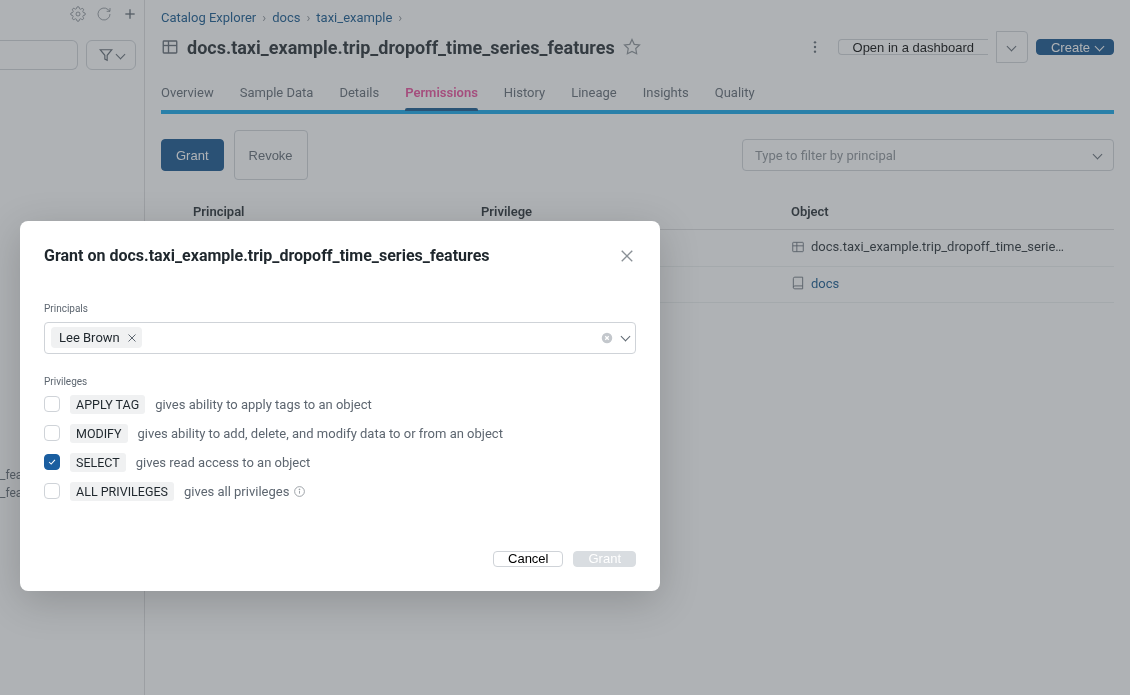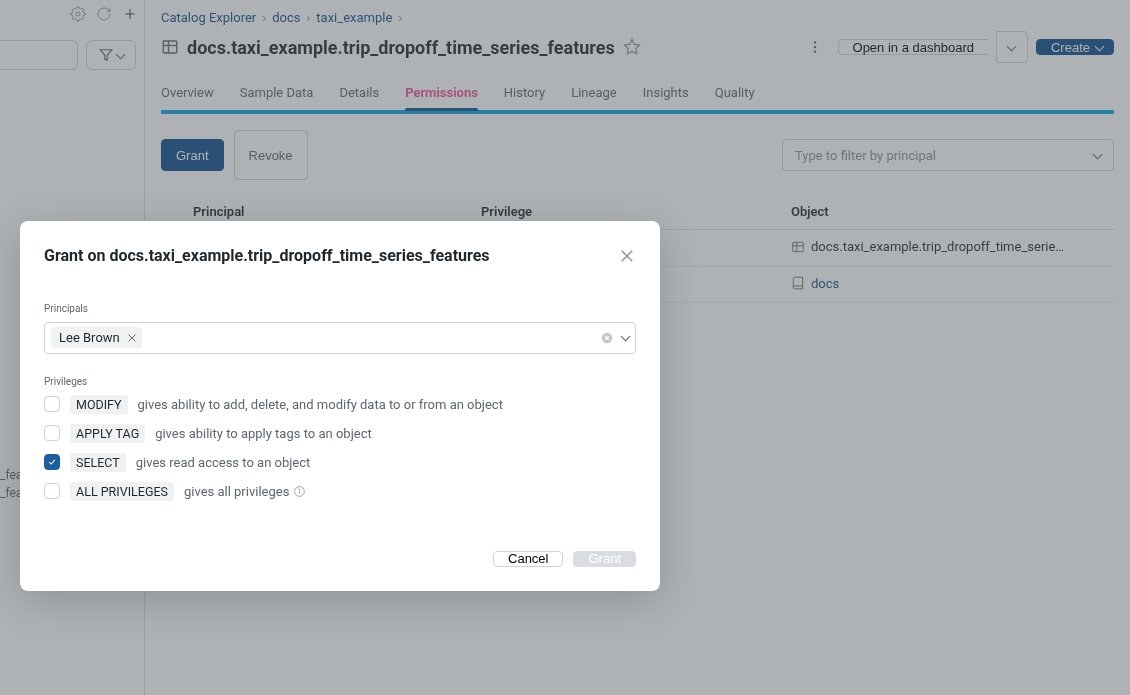--- a/index.html
+++ b/index.html
@@ -84,21 +84,21 @@
     content: ""; position: absolute; left: 0; right: 0; bottom: -1px; height: 3px; background: #0e538b; border-radius: 2px 2px 0 0;
   }
   .actions-row {
     display: flex; align-items: center; padding-top: 16px; gap: 10px;
   }
   .btn-grant { background: #0e4f8b; border-color: #0e4f8b; color: #fff; height: 32px;}
   .btn-revoke { color: #5d6670; height: 50px;}
   .actions-row .spacer { flex: 1; }
   .filter-select {
     height: 32px; border: 1px solid #cfd3d8; border-radius: 4px; display: flex;
-    align-items: center; padding: 0 12px; width: 332px; justify-content: space-between; color: #8a9096;
+    align-items: center; padding: 0 12px; width: 372px; justify-content: space-between; color: #8a9096;
   }
   .perm-table { width: 100%; border-collapse: collapse; margin-top: 14px; }
   .perm-table th {
     text-align: left; font-weight: 600; padding: 10px 10px; border-bottom: 1px solid #dcdddf;
     color: #1f272d;
   }
   .perm-table th:first-child { padding-left: 32px; }
   .perm-table td {
     padding: 9px 10px; border-bottom: 1px solid #eceeef; color: #1f272d;
   }
@@ -308,27 +308,27 @@
             <line x1="15" y1="9" x2="9" y2="15" stroke="#fff" stroke-width="2"></line>
           </svg>
         <span class="chev-dark"></span>
       </span>
     </div>
 
     <div class="field-label privs">Privileges</div>
     <div class="priv-list">
       <div class="priv-row">
         <span class="cbx"></span>
+        <span class="priv-name">APPLY TAG</span>
+        <span class="priv-desc">gives ability to apply tags to an object</span>
+      </div>
+      <div class="priv-row">
+        <span class="cbx"></span>
         <span class="priv-name">MODIFY</span>
         <span class="priv-desc">gives ability to add, delete, and modify data to or from an object</span>
-      </div>
-      <div class="priv-row">
-        <span class="cbx"></span>
-        <span class="priv-name">APPLY TAG</span>
-        <span class="priv-desc">gives ability to apply tags to an object</span>
       </div>
       <div class="priv-row">
         <span class="cbx checked">
             <svg viewBox="0 0 24 24">
               <polyline points="5 12 10 17 19 7"></polyline>
             </svg>
           </span>
         <span class="priv-name">SELECT</span>
         <span class="priv-desc">gives read access to an object</span>
       </div>

